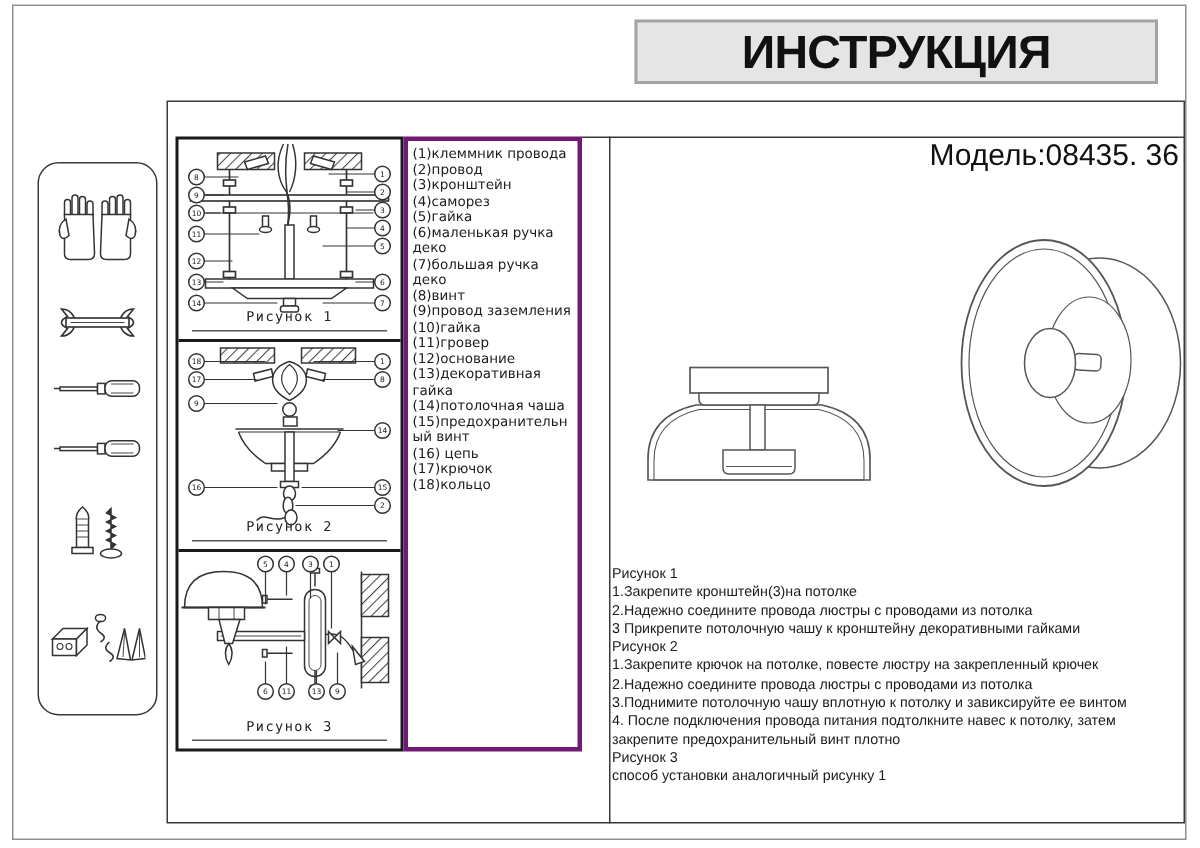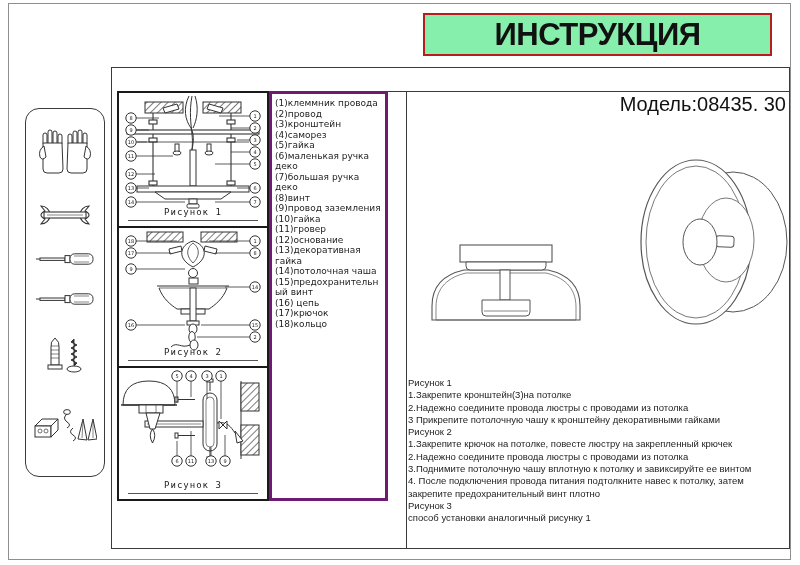--- a/index.html
+++ b/index.html
@@ -1,20 +1,20 @@
 <!DOCTYPE html>
 <html><head>
 <meta charset="utf-8">
 <style>
   * { box-sizing: border-box; margin: 0; padding: 0; }
   html,body { width:800px; height:565px; background:#fff; font-family:"Liberation Sans",sans-serif; }
   .sheet { position:relative; width:800px; height:565px; background:#fff; overflow:hidden; color:#1c1c1c; }
   .page-border { position:absolute; left:8px; top:3px; width:783px; height:557px; border:1px solid #8f8f8f; }
-  .title-box { position:absolute; left:423px; top:13px; width:349px; height:43px; border:2px solid #b91c1c;
-               display:flex; align-items:center; justify-content:center; background:#86efac; }
+  .title-box { position:absolute; left:423px; top:13px; width:349px; height:43px; border:2px solid #a3a3a3;
+               display:flex; align-items:center; justify-content:center; background:#e5e5e5; }
   .title-box span { font-size:31px; font-weight:700; letter-spacing:-0.5px; color:#111; }
   .main-box { position:absolute; left:111px; top:67px; width:679px; height:482px; border:1px solid #3a3a3a; background:#fff; }
   .top-rule { position:absolute; left:276px; top:23px; width:402px; height:1px; background:#3a3a3a; }
   .v-sep { position:absolute; left:294px; top:23px; width:1px; height:458px; background:#3a3a3a; }
   .model { position:absolute; top:25px; right:3px; font-size:20px; color:#111; white-space:nowrap; }
 
   .diagrams-panel { position:absolute; left:5px; top:23px; width:152px; height:410px; border:2px solid #1a1a1a; background:#fff; }
   .fig { position:relative; width:100%; }
   .fig-1 { height:135px; border-bottom:2px solid #1a1a1a; }
   .fig-2 { height:140px; border-bottom:2px solid #1a1a1a; }
@@ -125,21 +125,21 @@
         <line x1="50" y1="16" x2="49" y2="32" stroke-width="0.6"></line>
         <path d="M60,13 L64,33 L55,34 Z"></path>
         <line x1="60" y1="16" x2="60" y2="32" stroke-width="0.6"></line>
       </g>
     </svg>
   </div>
 
   <div class="main-box">
     <div class="top-rule"></div>
     <div class="v-sep"></div>
-    <div class="model">Модель:08435. 30</div>
+    <div class="model">Модель:08435. 36</div>
 
     <div class="diagrams-panel">
 
       <div class="fig fig-1">
         <svg width="148" height="118" viewBox="0 0 148 118">
           <defs>
             <pattern id="h1" width="5" height="5" patternUnits="userSpaceOnUse" patternTransform="rotate(45)">
               <rect width="5" height="5" fill="#fff"></rect>
                 <line x1="0" y1="0" x2="0" y2="5" stroke="#444" stroke-width="1.4"></line>
             </pattern>

